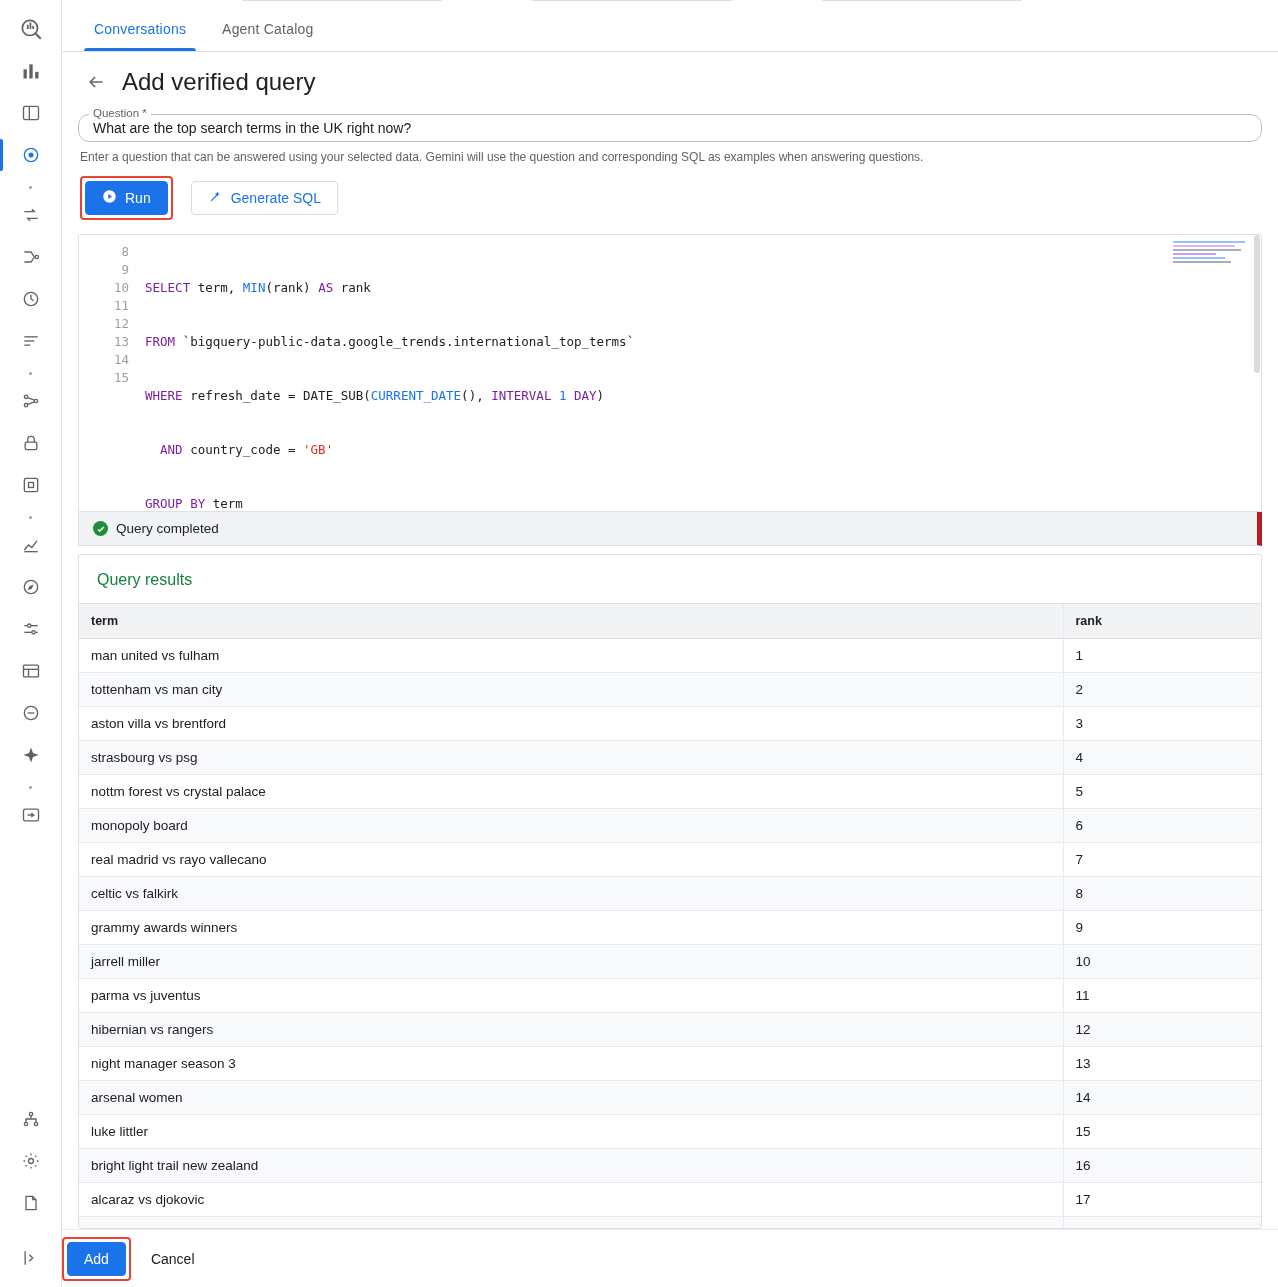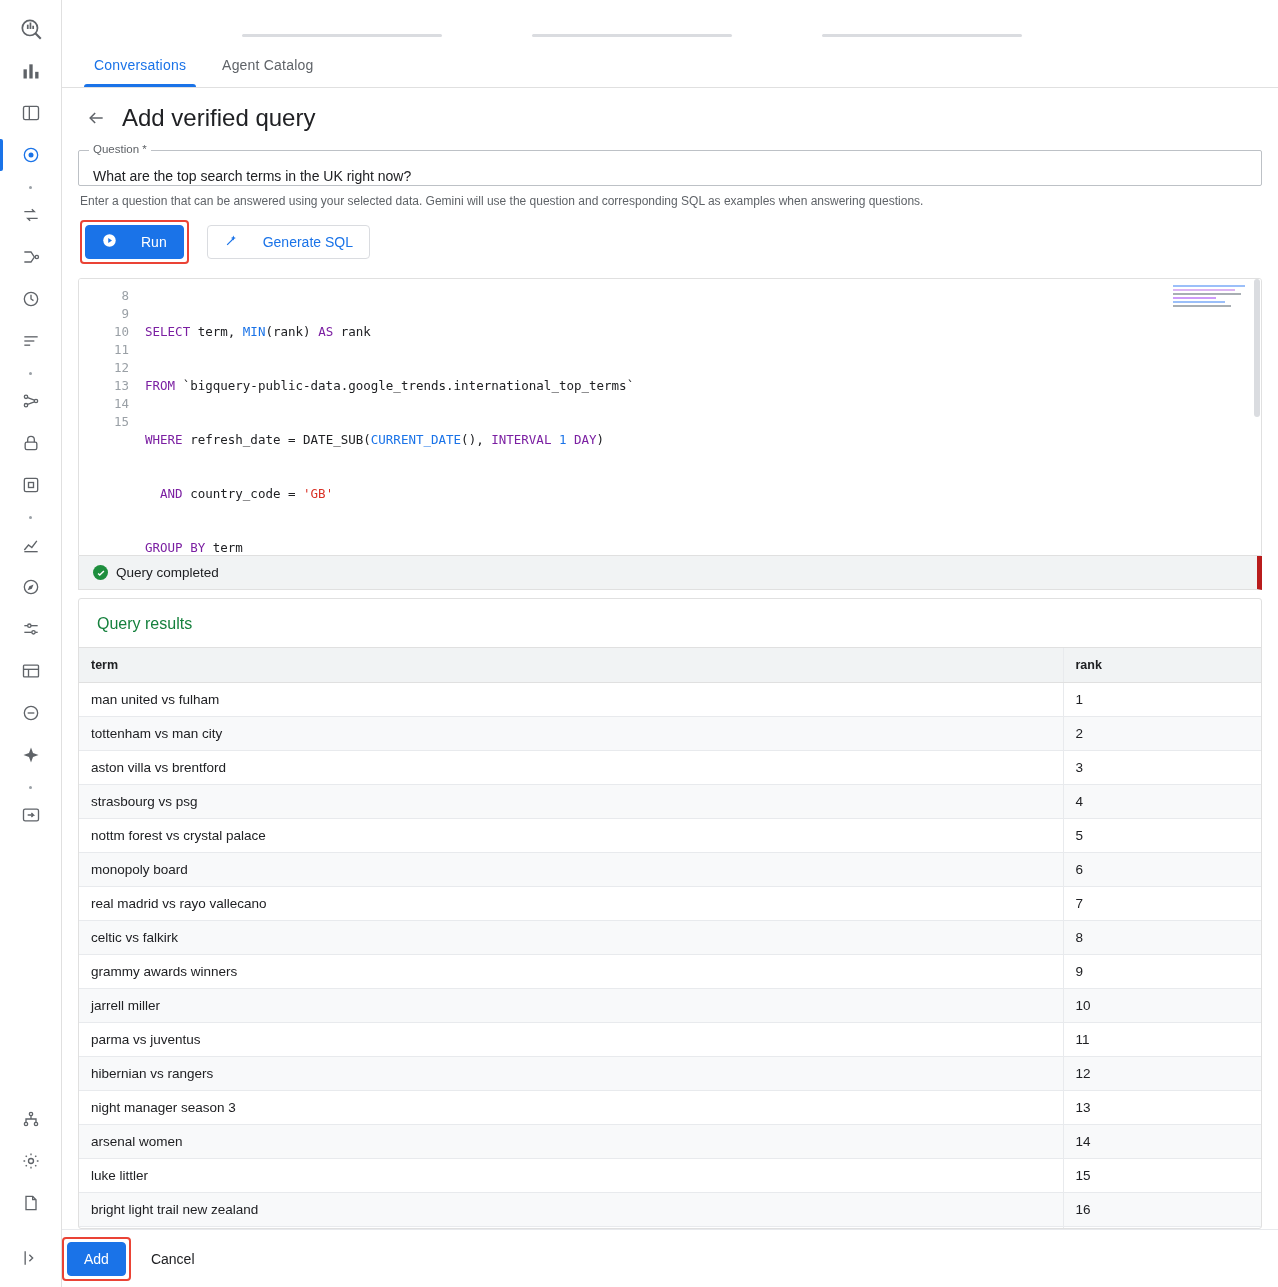--- a/index.html
+++ b/index.html
@@ -38,21 +38,21 @@
     content: "";
     position: absolute; left: -8px; top: 3px;
     width: 3px; height: 32px; background: #1a73e8; border-radius: 0 2px 2px 0;
   }
   .rail-dot { width: 46px; height: 18px; display:flex; align-items:center; justify-content:center; }
   .rail-dot span { width:3px; height:3px; border-radius:50%; background:#9aa0a6; display:block; }
   .rail-bottom { margin-top: auto; padding-bottom: 6px; display:flex; flex-direction:column; align-items:center; }
   .rail-sep { width: 46px; height: 1px; background: #e8eaed; margin: 6px 0; }
 
   
-  .main { flex: 1; min-width: 0; display: flex; flex-direction: column; position: relative; margin-top: 36px; }
+  .main { flex: 1; min-width: 0; display: flex; flex-direction: column; position: relative; }
 
   
   .tabbar {
     height: 52px;
     border-bottom: 1px solid #e0e0e0;
     display: flex; align-items: flex-end;
     padding-left: 14px;
     position: relative;
     background: #fff;
     flex-shrink: 0;
@@ -80,23 +80,23 @@
     padding: 16px 20px 10px 24px;
   }
   .back-arrow { color:#5f6368; display:flex; align-items:center; cursor:pointer; }
   .page-title { font-size: 24px; color:#202124; }
 
   
   .field-wrap { padding: 8px 16px 0 16px; position: relative; }
   .outlined {
     position: relative;
     border: 1px solid #bdc1c6;
-    border-radius: 2px;
-    height: 36px;
-    display: flex; align-items: flex-end;
+    border-radius: 11px;
+    height: 28px;
+    display: flex; align-items: center;
     padding: 0 12px;
     background: #fff;
   }
   .outlined legend-label {
     position: absolute; top: -8px; left: 10px;
     background: #fff; padding: 0 4px;
     font-size: 11.5px; color: #5f6368;
   }
   .outlined input {
     border: none; outline: none; width: 100%;
@@ -105,21 +105,21 @@
   }
   .helper {
     font-size: 12px; color:#5f6368;
     padding: 8px 16px 0 18px;
   }
 
   
   .actions { display:flex; align-items:center; gap: 18px; padding: 12px 16px 8px 18px; }
   .btn {
     height: 34px; border-radius: 4px;
-    display:inline-flex; align-items:center; gap:24px;
+    display:inline-flex; align-items:center; gap:8px;
     padding: 0 16px; font-size: 14px; cursor:pointer;
     border: 1px solid transparent; background: none;
     font-family: "Liberation Sans", sans-serif;
   }
   .btn-primary { background:#1a73e8; color:#fff; border-color:#1a73e8; }
   .btn-outline { background:#fff; color:#1a73e8; border-color:#dadce0; }
   .hl-box {
     position: relative;
     display:inline-block;
     border: 2px solid #ea4335;

